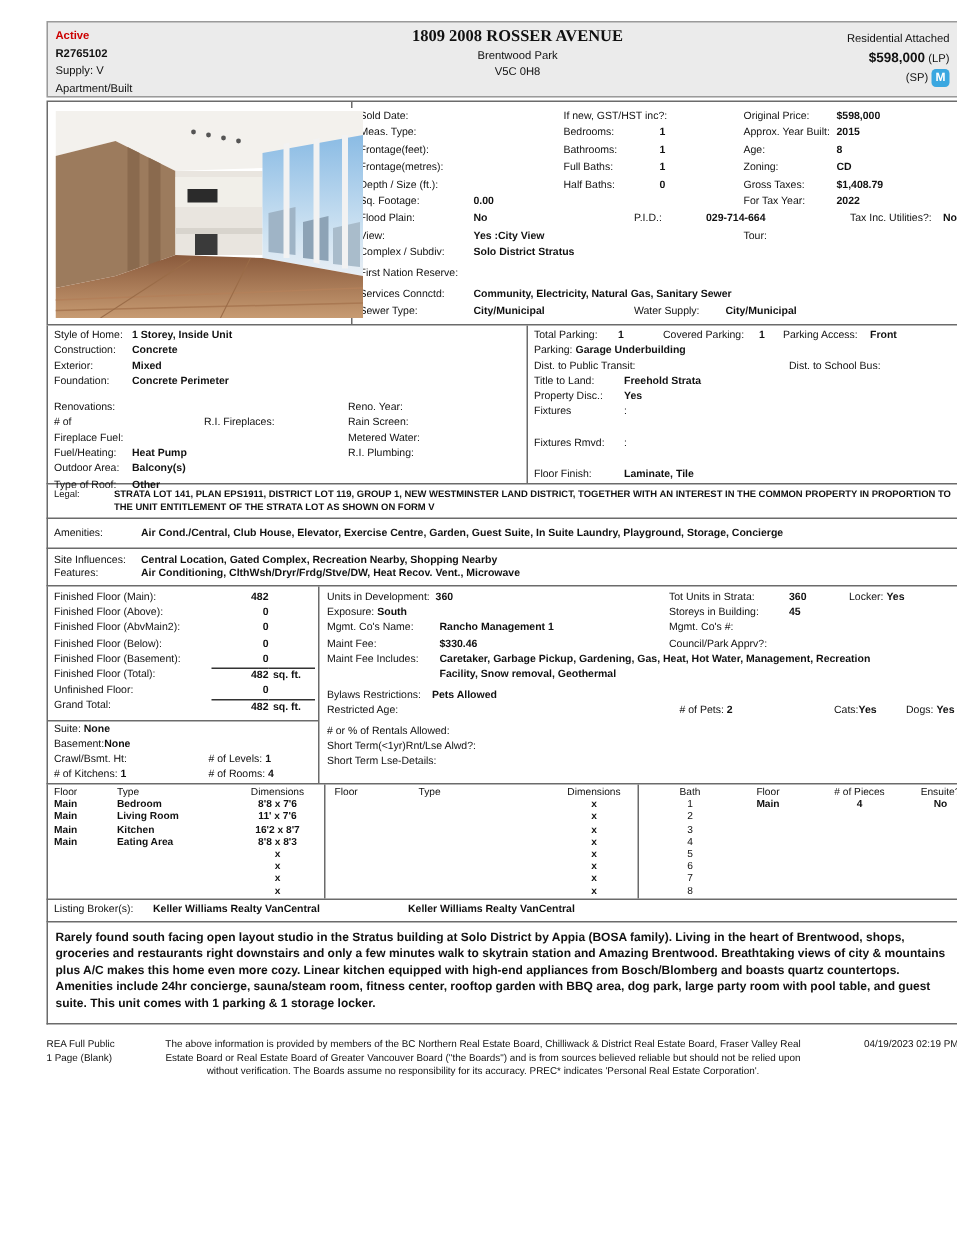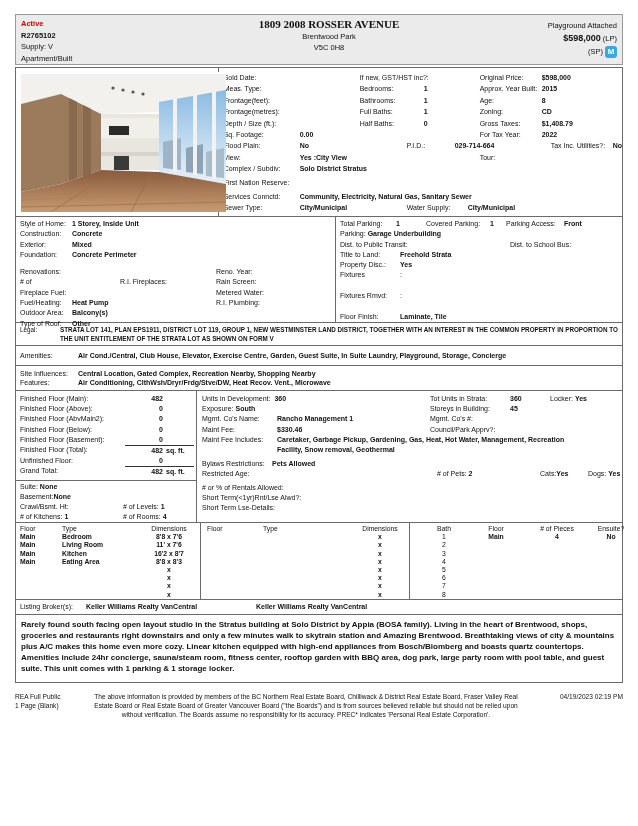--- a/index.html
+++ b/index.html
@@ -1,18 +1,18 @@
 <!DOCTYPE html>
 <html><head>
 <meta charset="utf-8">
 <style>
   html,body{margin:0;padding:0;background:#fff;}
   .page{position:relative;width:638px;height:826px;background:#fff;overflow:hidden;
         font-family:"Liberation Sans","DejaVu Sans",sans-serif;font-size:7px;color:#111;}
-  .sheet{position:absolute;left:15px;top:14px;width:608px;}
+  .sheet{position:absolute;left:31px;top:14px;width:608px;}
   .b{font-weight:bold;}
   .row{display:flex;white-space:nowrap;}
 
   
   .hdr{display:flex;height:49px;background:#ebebeb;border:1px solid #9a9a9a;}
   .hdr-left{width:170px;padding:3px 0 0 5px;line-height:11.5px;font-size:7.5px;}
   .status{color:#c00;font-weight:bold;}
   .hdr-center{flex:1;text-align:center;line-height:11px;font-size:7.5px;padding-top:3px;}
   .addr{font-size:11px;font-weight:bold;line-height:13px;font-family:Liberation Serif, serif;}
   .hdr-right{width:150px;text-align:right;padding:4px 5px 0 0;line-height:13px;font-size:7.5px;}
@@ -115,21 +115,21 @@
       <div class="b">R2765102</div>
       <div>Supply: V</div>
       <div>Apartment/Built</div>
     </div>
     <div class="hdr-center">
       <div class="addr">1809 2008 ROSSER AVENUE</div>
       <div>Brentwood Park</div>
       <div>V5C 0H8</div>
     </div>
     <div class="hdr-right">
-      <div>Playground Attached</div>
+      <div>Residential Attached</div>
       <div><span class="price">$598,000</span>
            <span>(LP)</span></div>
       <div><span>(SP)</span>
            <span class="mbadge">M</span></div>
     </div>
   </div>
 
   <div class="topbox">
     <div class="photocell">
       <svg width="205" height="140" viewBox="0 0 205 140" style="position:absolute;left:5px;top:4px;">

